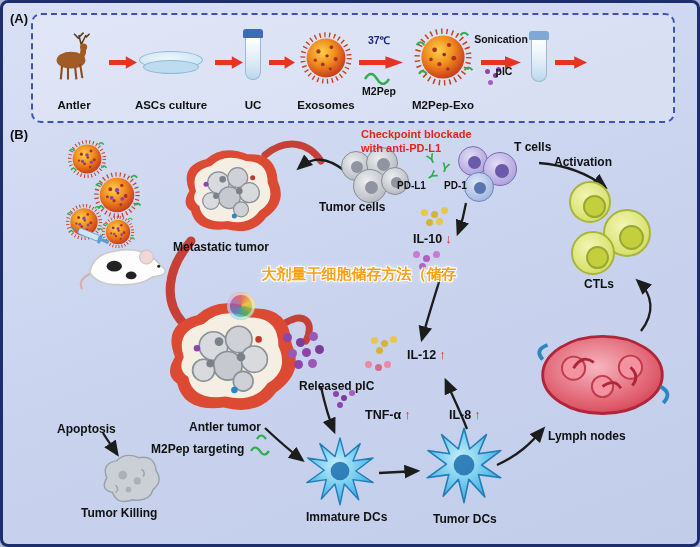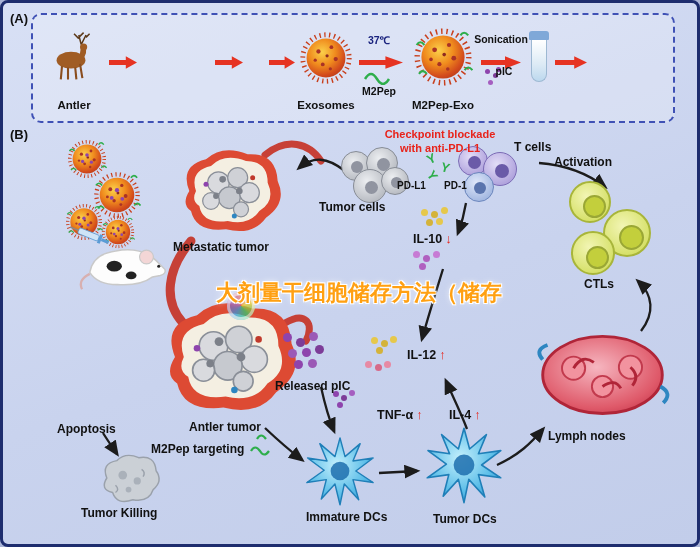--- a/index.html
+++ b/index.html
@@ -26,31 +26,31 @@
     border:1.5px solid #9db8d2;border-top:none;border-radius:0 0 8px 8px;box-sizing:border-box;}
   .petri{position:absolute;width:64px;height:24px;z-index:3;}
   .petri .top{position:absolute;left:0;top:0;width:64px;height:18px;border-radius:50%;
     background:radial-gradient(ellipse at 45% 40%,#eef7fc,#cfe6f4 70%,#a9cde4);border:1.5px solid #8fb8d4;box-sizing:border-box;}
   .petri .rim{position:absolute;left:4px;top:9px;width:56px;height:14px;border-radius:50%;
     background:#bedcf0;border:1.5px solid #8fb8d4;box-sizing:border-box;}
   
   .blabel{position:absolute;font-size:12px;font-weight:bold;white-space:nowrap;z-index:22;}
   .small-label{position:absolute;font-size:10px;font-weight:bold;white-space:nowrap;z-index:22;}
   .red-note{position:absolute;font-size:11px;font-weight:bold;color:#e8231a;
-    text-align:center;line-height:1.3;white-space:nowrap;z-index:22;}
+    text-align:left;line-height:1.3;white-space:nowrap;z-index:22;}
   .cyto{position:absolute;font-size:12.5px;font-weight:bold;white-space:nowrap;z-index:22;}
   .cyto .arr{color:#e8231a;margin-left:3px;font-size:13px;}
   .cell{position:absolute;border-radius:50%;z-index:8;box-sizing:border-box;}
   .nuc{position:absolute;border-radius:50%;}
   .dots{position:absolute;z-index:9;}
   .dot{border-radius:50%;}
   .ab{position:absolute;color:#2eae4b;font-weight:bold;font-size:13px;z-index:10;}
   .flow{position:absolute;left:0;top:0;z-index:6;pointer-events:none;}
-  .watermark{position:absolute;left:180px;top:274px;width:352px;text-align:center;
-    font-size:22px;font-weight:bold;color:#ffa012;line-height:1.42;z-index:50;
+  .watermark{position:absolute;left:180px;top:260px;width:352px;text-align:center;
+    font-size:15px;font-weight:bold;color:#ffa012;line-height:1.42;z-index:50;
     text-shadow:-1px -1px 0 #fff,1px -1px 0 #fff,-1px 1px 0 #fff,1px 1px 0 #fff,0 0 6px #fff;}
   .wm-logo{position:absolute;left:224px;top:289px;width:28px;height:28px;border-radius:50%;z-index:49;opacity:.75;
     background:conic-gradient(#e74c3c,#f1c40f,#2ecc71,#3498db,#9b59b6,#e74c3c);
     box-shadow:0 0 0 3px rgba(255,255,255,.6) inset;}
 </style>
 </head>
 <body>
 
 <div class="canvas">
 
@@ -172,22 +172,36 @@
   <div class="pa-box"></div>
 
   <div class="pa-step" style="left:36px;width:70px">
     <svg class="abs" style="left:5px;top:12px;width:60px;height:58px">
         <use href="#deer"></use>
       </svg>
     <span class="pa-label">Antler</span>
   </div>
   <span class="red-arrow" style="left:106px;top:52px;width:28px"></span>
 
+  <div class="pa-step" style="left:122px;width:92px">
+    <div class="petri" style="left:14px;top:36px">
+      <div class="top"></div>
+        <div class="rim"></div>
+    </div>
+    <span class="pa-label">ASCs culture</span>
+  </div>
   <span class="red-arrow" style="left:212px;top:52px;width:28px"></span>
 
+  <div class="pa-step" style="left:232px;width:36px">
+    <div class="tube" style="left:10px;top:14px">
+      <div class="cap"></div>
+        <div class="body"></div>
+    </div>
+    <span class="pa-label">UC</span>
+  </div>
   <span class="red-arrow" style="left:266px;top:52px;width:26px"></span>
 
   <div class="pa-step" style="left:288px;width:70px">
     <svg class="abs" style="left:8px;top:16px;width:54px;height:54px">
         <use href="#exo"></use>
       </svg>
     <span class="pa-label">Exosomes</span>
   </div>
 
   <span class="note" style="left:352px;top:30px;width:48px;color:#1a237e">37℃</span>
@@ -341,25 +355,25 @@
     </div>
   <span class="blabel" style="left:581px;top:274px">CTLs</span>
 
   
   <div class="cyto" style="left:410px;top:228px">
     <span>IL-10</span><span class="arr">↓</span>
   </div>
   <div class="cyto" style="left:404px;top:344px">
     <span>IL-12</span><span class="arr">↑</span>
   </div>
-  <div class="cyto" style="left:374px;top:404px">
+  <div class="cyto" style="left:362px;top:404px">
     <span>TNF-α</span><span class="arr">↑</span>
   </div>
   <div class="cyto" style="left:446px;top:404px">
-    <span>IL-4</span><span class="arr">↑</span>
+    <span>IL-8</span><span class="arr">↑</span>
   </div>
 
   
   <div class="dots" style="left:418px;top:206px">
     <div class="dot" style="width:7px;height:7px;background:#e6c84b;box-shadow:10px 2px 0 #d4b33a,20px -2px 0 #e6c84b,5px 10px 0 #d4b33a,15px 9px 0 #e6c84b"></div>
   </div>
   <div class="dots" style="left:410px;top:248px">
     <div class="dot" style="width:7px;height:7px;background:#c77bd4;box-shadow:10px 4px 0 #b060c0,20px 0 0 #c77bd4,6px 12px 0 #b060c0"></div>
   </div>
   <div class="dots" style="left:368px;top:334px">
@@ -369,21 +383,21 @@
     <div class="dot" style="width:7px;height:7px;background:#e78aa4;box-shadow:10px 3px 0 #d66a8a,19px 0 0 #e78aa4"></div>
   </div>
   <div class="dots" style="left:330px;top:388px">
     <div class="dot" style="width:6px;height:6px;background:#8e44ad;box-shadow:8px 4px 0 #7d3c98,16px -1px 0 #a55ec0,4px 11px 0 #8e44ad"></div>
   </div>
 
   
   <div class="dots" style="left:280px;top:330px">
     <div class="dot" style="width:9px;height:9px;background:#8e44ad;box-shadow:13px 5px 0 #7d3c98,26px -1px 0 #9b59b6,5px 16px 0 #9b59b6,19px 15px 0 #8e44ad,32px 12px 0 #7d3c98,11px 27px 0 #8e44ad,25px 26px 0 #9b59b6"></div>
   </div>
-  <span class="blabel" style="left:272px;top:376px">Released pIC</span>
+  <span class="blabel" style="left:296px;top:376px">Released pIC</span>
 
   
   <svg class="abs" style="left:532px;top:320px;width:135px;height:100px;z-index:7">
       <use href="#lymph"></use>
     </svg>
   <span class="blabel" style="left:545px;top:426px">Lymph nodes</span>
 
   
   <svg class="abs" style="left:300px;top:432px;width:74px;height:72px;z-index:7">
       <use href="#dc"></use>

